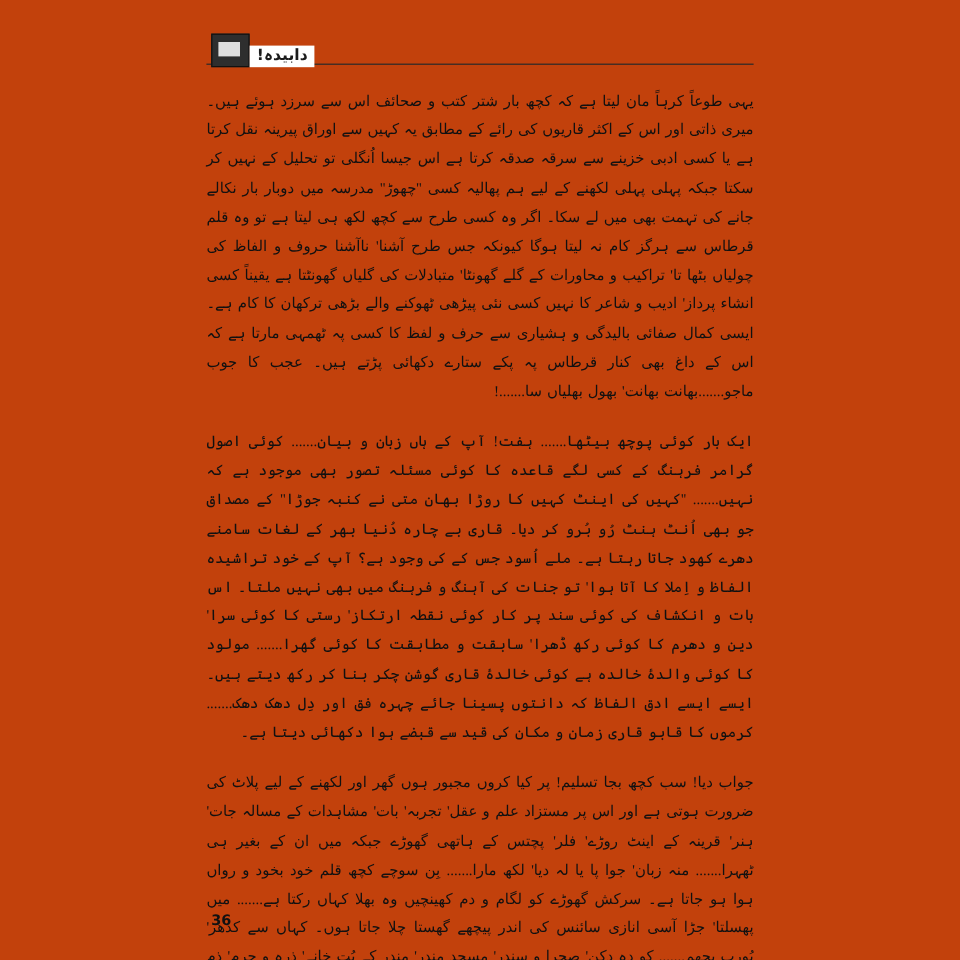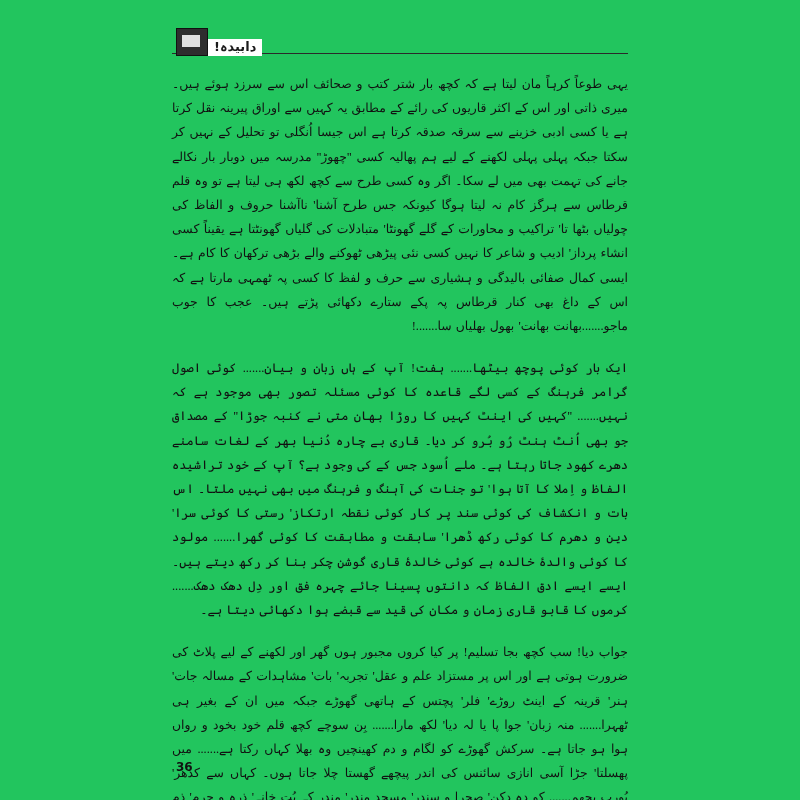--- a/index.html
+++ b/index.html
@@ -11,21 +11,21 @@
     width: 800px;
     height: 800px;
     font-family: "DejaVu Sans", sans-serif;
     color: #1a1a1a;
     overflow: hidden;
   }
   .page {
     position: relative;
     width: 800px;
     height: 800px;
-    background: #22c55e;
+    background: #c2410c;
     box-sizing: border-box;
   }
 
   
   .header {
     position: absolute;
     top: 22px;
     left: 172px;
     right: 172px;
     height: 34px;

